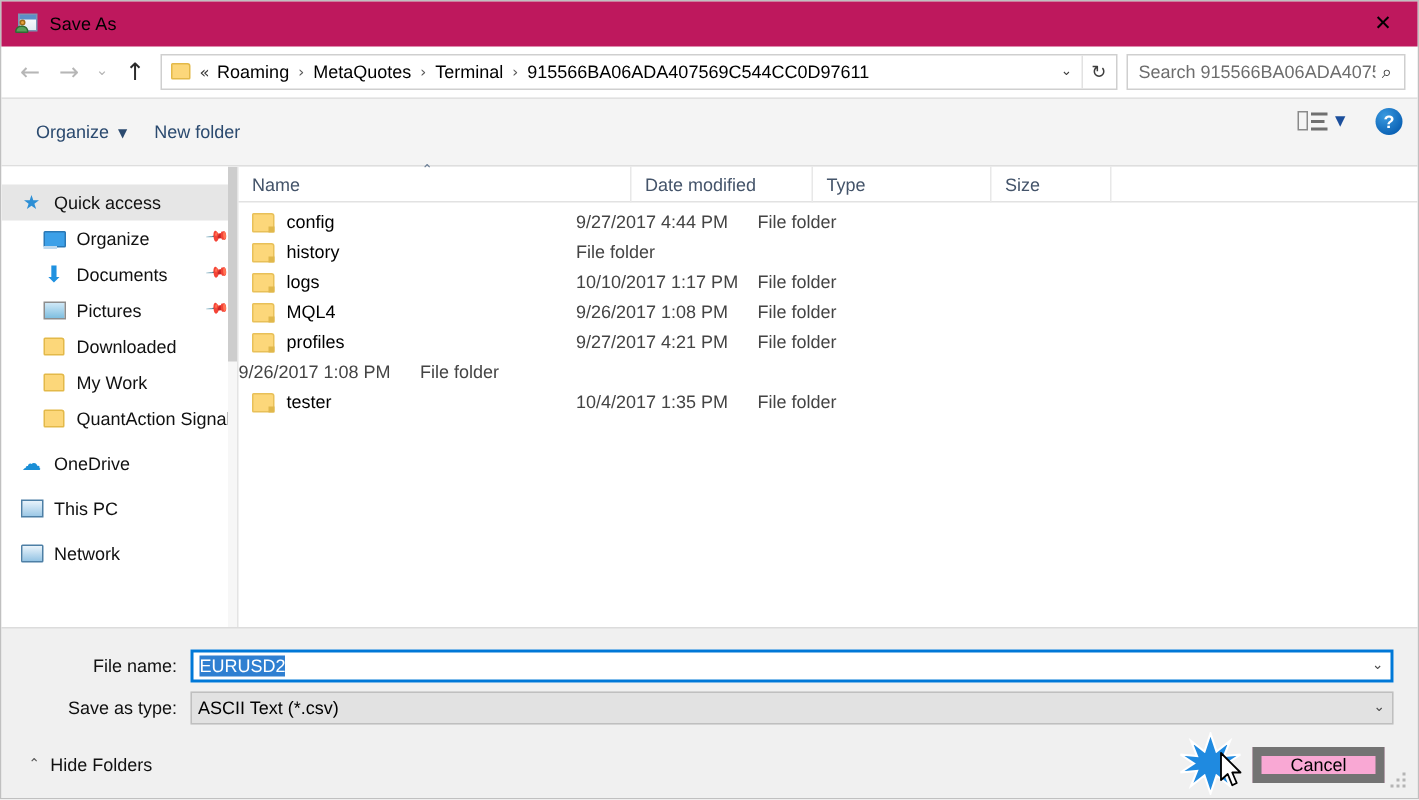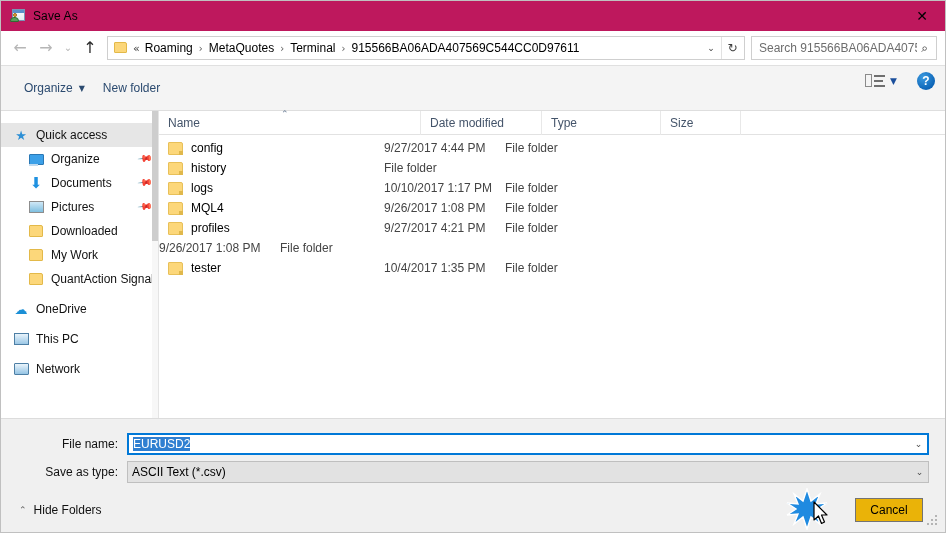--- a/index.html
+++ b/index.html
@@ -297,24 +297,24 @@
   .hidefolders {
     display: flex; align-items: center; gap: 7px;
     font-size: 12px; color: #111; padding-left: 2px;
   }
   .hf-caret { font-size: 9px; color: #5a5a5a; font-family: "DejaVu Sans", sans-serif; }
   .footer-btns {
     position: absolute; right: 22px; top: 0; height: 44px;
     display: flex; align-items: center; gap: 10px;
   }
   .btn {
-    width: 68px; height: 24px;
+    width: 88px; height: 24px;
     display: flex; align-items: center; justify-content: center;
     font-size: 12px; color: #000;
-    background: #eab308; border: 1px solid #737373;
+    background: #f9a8d4; border: 6px solid #737373;
   }
   .btn.primary {
     background: #e1e1e1; border: 2px solid #0078d7;
     width: 92px; height: 26px;
   }
   .grip {
     position: absolute; right: 5px; bottom: 4px;
     width: 13px; height: 13px;
   }
   .grip i {

